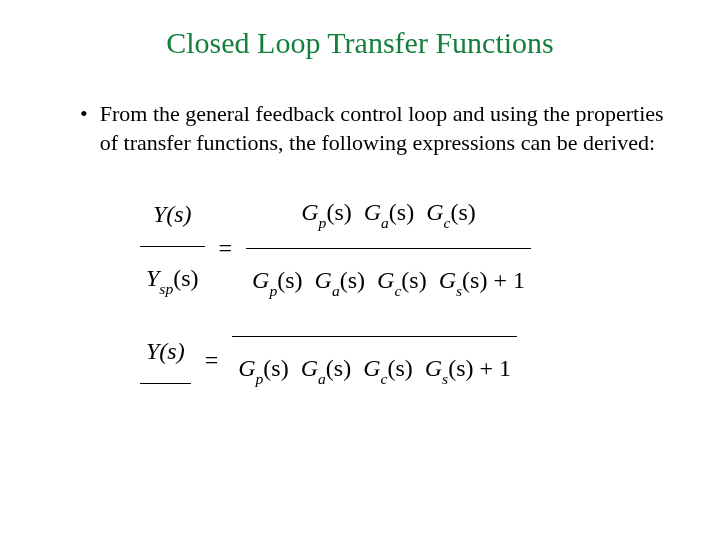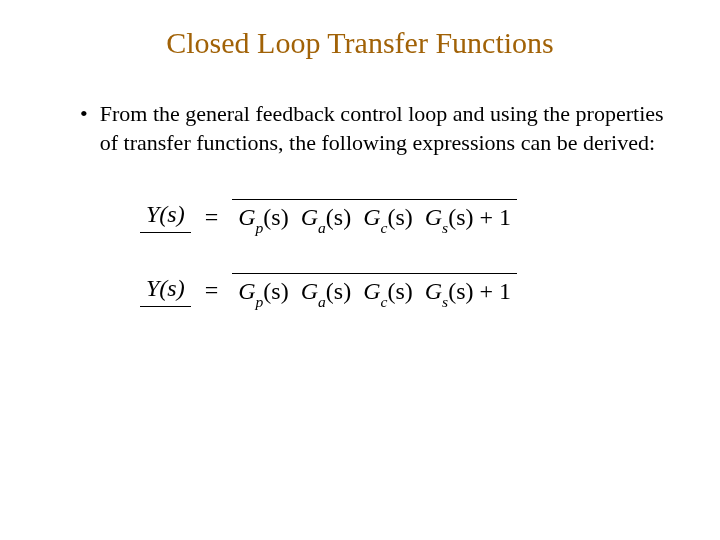--- a/index.html
+++ b/index.html
@@ -14,21 +14,21 @@
   .slide {
     width: 720px;
     height: 540px;
     position: relative;
     box-sizing: border-box;
     padding: 20px 50px 20px 50px;
   }
   .title {
     text-align: center;
     font-size: 30px;
-    color: #a16207;
+    color: #15803d;
     margin: 6px 0 40px 0;
     font-weight: normal;
   }
   .bullet {
     font-size: 22px;
     line-height: 1.3;
     display: flex;
     margin-bottom: 40px;
     padding-left: 30px;
   }
@@ -42,20 +42,21 @@
   }
   .eq-row {
     display: flex;
     align-items: center;
     margin-bottom: 34px;
   }
   .lfrac, .rfrac {
     display: inline-flex;
     flex-direction: column;
     align-items: center;
+    gap: 14px;
   }
   .lfrac .num, .lfrac .den {
     padding: 2px 6px;
   }
   .lfrac .bar, .rfrac .bar {
     border-top: 1.3px solid #000;
     width: 100%;
     height: 0;
     margin: 2px 0;
   }
@@ -95,23 +96,31 @@
     <span class="dot">•</span>
     <span>From the general feedback control loop and using the properties of transfer functions, the following expressions can be derived:</span>
   </div>
 
   <div class="equations">
 
     <div class="eq-row">
       <span class="lfrac">
         <span class="num"><span class="fn">Y(s)</span></span>
         <span class="bar"></span>
+        <span class="den">
+          <span class="fn">Y</span><span class="sub">sp</span><span class="paren">(s)</span>
+        </span>
       </span>
       <span class="eq">=</span>
       <span class="rfrac">
+        <span class="num">
+          <span class="fn">G</span><span class="sub">p</span><span class="paren">(s)</span>&nbsp;
+          <span class="fn">G</span><span class="sub">a</span><span class="paren">(s)</span>&nbsp;
+          <span class="fn">G</span><span class="sub">c</span><span class="paren">(s)</span>
+        </span>
         <span class="bar"></span>
         <span class="den">
           <span class="fn">G</span><span class="sub">p</span><span class="paren">(s)</span>&nbsp;
           <span class="fn">G</span><span class="sub">a</span><span class="paren">(s)</span>&nbsp;
           <span class="fn">G</span><span class="sub">c</span><span class="paren">(s)</span>&nbsp;
           <span class="fn">G</span><span class="sub">s</span><span class="paren">(s)</span><span class="plus"> + 1</span>
         </span>
       </span>
     </div>
 

